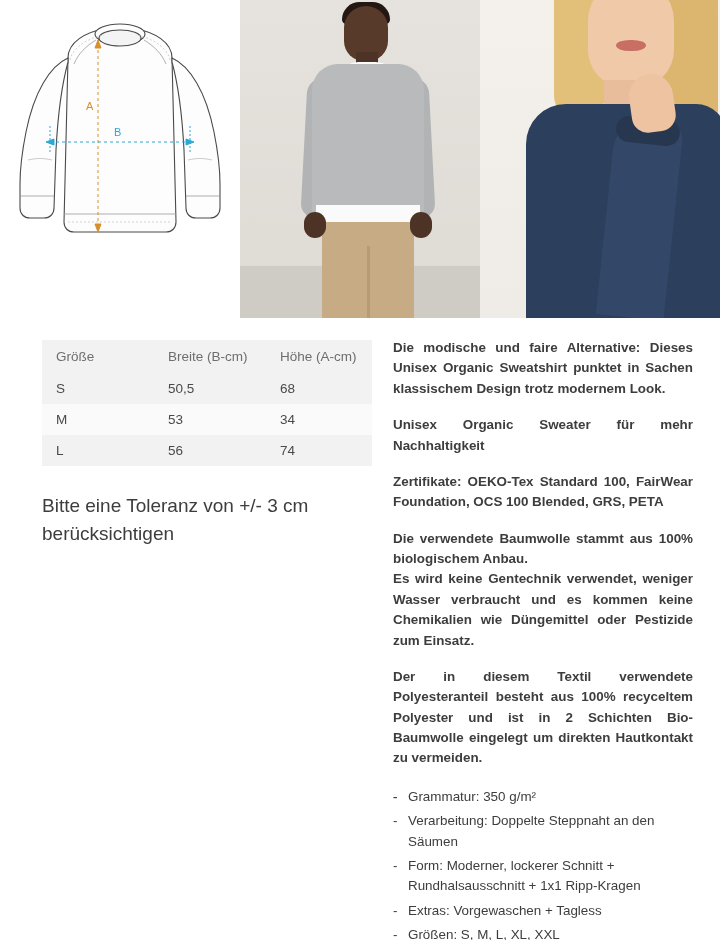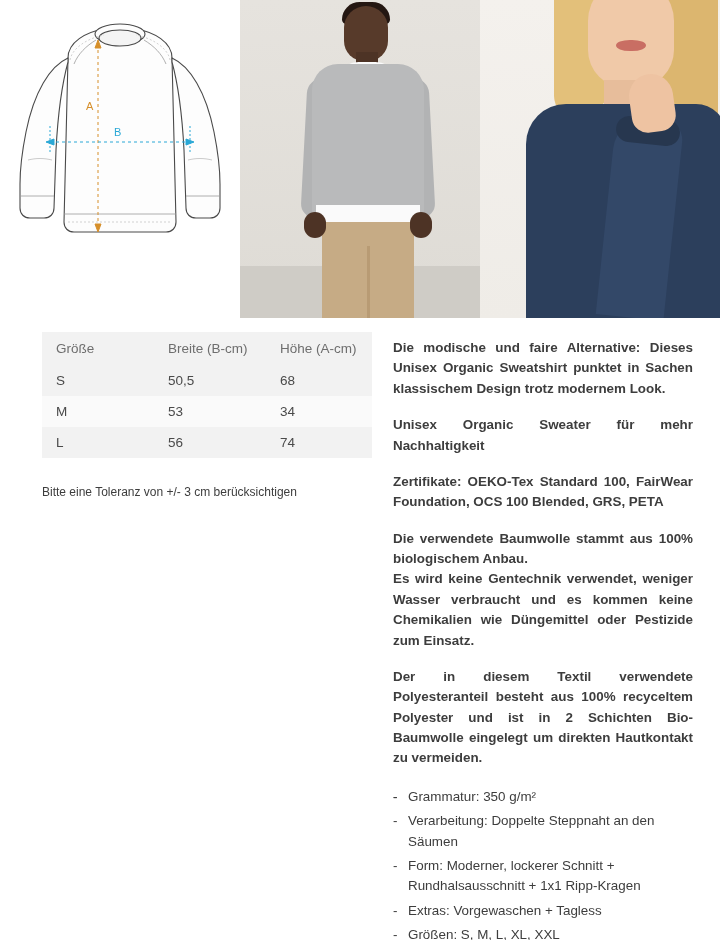--- a/index.html
+++ b/index.html
@@ -222,21 +222,21 @@
 
   
   .content {
     position: relative;
     width: 720px;
   }
 
   .left-col {
     position: absolute;
     left: 42px;
-    top: 14px;
+    top: 22px;
     width: 330px;
   }
 
   table.size-table {
     border-collapse: collapse;
     width: 330px;
     font-size: 13.5px;
   }
   table.size-table th {
     text-align: left;
@@ -254,21 +254,21 @@
   }
   table.size-table tbody tr:nth-child(even) {
     background: #fafafa;
   }
   table.size-table col.c1 { width: 112px; }
   table.size-table col.c2 { width: 112px; }
   table.size-table col.c3 { width: 106px; }
 
   .tolerance {
     margin-top: 26px;
-    font-size: 12px;
+    font-size: 19px;
     color: #3d3d3d;
     line-height: 1.45;
   }
 
   .right-col {
     position: absolute;
     left: 393px;
     top: 20px;
     width: 300px;
     font-size: 13.4px;

